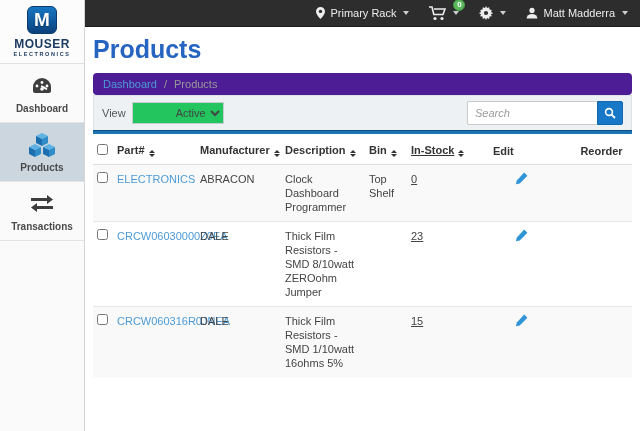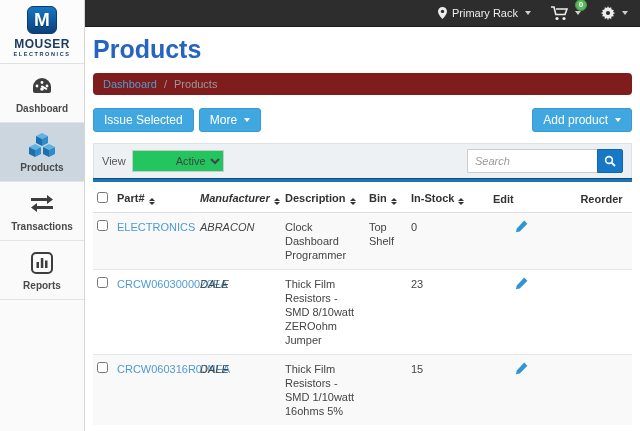--- a/index.html
+++ b/index.html
@@ -31,21 +31,21 @@
   .caret { width:0; height:0; border-left:3.5px solid transparent; border-right:3.5px solid transparent;
     border-top:4px solid #cfcfcf; display:inline-block; margin-left:2px; }
   .cart-wrap { position:relative; }
   .badge { position:absolute; top:-7px; right:-6px; min-width:12px; height:12px; border-radius:7px;
     background:#5cb85c; border:1px solid #449d44; color:#fff; font-size:8px; line-height:10px;
     text-align:center; padding:0 2px; font-weight:bold; }
 
   
   .content { padding:0 8px; flex:1; }
   h1.page-title { font-size:25px; font-weight:bold; color:#2564c0; margin:8px 0 9px; }
-  .breadcrumb { background:#7f1d1d; border-radius:4px; padding:5px 10px; margin-bottom:13px; color:#999; }
+  .breadcrumb { background:#4c1d95; border-radius:4px; padding:5px 10px; color:#999; }
   .breadcrumb a { color:#4d9bd6; text-decoration:none; cursor:pointer; }
   .breadcrumb .sep { margin:0 4px; color:#999; }
 
   .toolbar { display:flex; align-items:center; margin-bottom:11px; }
   .btn { background:#41a7e0; border:1px solid #359bd6; color:#fff; font-size:12px;
     padding:4px 10px; border-radius:3px; cursor:pointer; font-family:inherit; display:inline-flex; align-items:center; gap:5px; }
   .btn + .btn { margin-left:5px; }
   .btn .caret { border-top-color:#fff; }
   .toolbar .spacer { flex:1; }
 
@@ -64,22 +64,22 @@
 
   
   table { width:100%; border-collapse:collapse; table-layout:fixed; margin-top:2px; }
   th { text-align:left; font-size:11px; font-weight:bold; color:#333; padding:6px 4px 7px;
     border-bottom:1px solid #ddd; white-space:nowrap;margin-left:41px; }
   th.col-reorder { text-align:center; }
   td { padding:7px 4px; vertical-align:top; font-size:11px; color:#444; border-top:1px solid #e7e7e7; line-height:14px; }
   tbody tr:nth-child(odd) { background:#f9f9f9; }
   tbody tr:first-child td { border-top:none; }
   td.part a { color:#4d9bd6; text-decoration:none; cursor:pointer; }
-  .col-cb { width:20px; } .col-part { width:83px; } .col-mfr { width:85px;font-style:italic; }
-  .col-desc { width:84px; } .col-bin { width:42px; } .col-stock { width:82px; }
+  .col-cb { width:20px; } .col-part { width:83px; } .col-mfr { width:85px; }
+  .col-desc { width:84px; } .col-bin { width:42px; } .col-stock { width:82px;text-decoration:underline; }
   .col-edit { width:82px; } .col-reorder { width:auto; }
   td.edit { padding-left:26px; }
   .sort { display:inline-flex; flex-direction:column; gap:1px; margin-left:4px; vertical-align:1px; }
   .sort i { width:0; height:0; border-left:3px solid transparent; border-right:3px solid transparent; display:block; }
   .sort .up { border-bottom:3.5px solid #333; }
   .sort .dn { border-top:3.5px solid #333; }
   input[type=checkbox] { width:11px; height:11px; cursor:pointer; }
   .pencil { cursor:pointer; display:inline-block; }
 </style>
 </head>
@@ -130,31 +130,20 @@
     <div class="nav-item">
       <div class="nav-icon">
         <svg width="26" height="18" viewBox="0 0 26 18">
           <path d="M2 5 h16 v-3 l6 4.5 -6 4.5 v-3 H2 z" fill="#3d3d3d" transform="translate(0,-2)"></path>
           <path d="M24 13 h-16 v-3 l-6 4.5 6 4.5 v-3 h16 z" fill="#3d3d3d" transform="translate(0,-2)"></path>
         </svg>
       </div>
       <div class="nav-label">Transactions</div>
     </div>
 
-    <div class="nav-item">
-      <div class="nav-icon">
-        <svg width="22" height="22" viewBox="0 0 22 22">
-          <rect x="1" y="1" width="20" height="20" rx="4" fill="none" stroke="#3d3d3d" stroke-width="2"></rect>
-          <rect x="5.5" y="10" width="2.5" height="6" fill="#3d3d3d"></rect>
-          <rect x="9.8" y="6" width="2.5" height="10" fill="#3d3d3d"></rect>
-          <rect x="14" y="8.5" width="2.5" height="7.5" fill="#3d3d3d"></rect>
-        </svg>
-      </div>
-      <div class="nav-label">Reports</div>
-    </div>
   </div>
 
   <div class="main">
     <div class="topbar">
       <div class="tb-item">
         <svg width="9" height="12" viewBox="0 0 9 12">
           <path d="M4.5 0 a4.5 4.5 0 0 1 4.5 4.5 c0 3 -4.5 7.5 -4.5 7.5 s-4.5 -4.5 -4.5 -7.5 A4.5 4.5 0 0 1 4.5 0 z" fill="#ededed"></path>
           <circle cx="4.5" cy="4.4" r="1.7" fill="#2d2d2d"></circle>
         </svg>
         <span>Primary Rack</span>
@@ -172,45 +161,39 @@
       </div>
 
       <div class="tb-item">
         <svg width="14" height="14" viewBox="0 0 14 14">
           <path d="M7 0 l1 2.1 2.2-.8 .3 2.3 2.3 .3 -.8 2.2 2.1 1 -2.1 1 .8 2.2 -2.3 .3 -.3 2.3 -2.2 -.8 -1 2.1 -1 -2.1 -2.2 .8 -.3 -2.3 -2.3 -.3 .8 -2.2 -2.1 -1 2.1 -1 -.8 -2.2 2.3 -.3 .3 -2.3 2.2 .8 z" fill="#ededed"></path>
           <circle cx="7" cy="7" r="2.1" fill="#2d2d2d"></circle>
         </svg>
         <span class="caret"></span>
       </div>
 
+      <div class="tb-item">
+        <svg width="12" height="12" viewBox="0 0 12 12">
+          <circle cx="6" cy="3.4" r="2.6" fill="#ededed"></circle>
+          <path d="M0.6 11.5 a5.4 4.6 0 0 1 10.8 0 z" fill="#ededed"></path>
+        </svg>
+        <span>Matt Madderra</span>
+        <span class="caret"></span>
+      </div>
     </div>
 
     <div class="content">
       <h1 class="page-title">Products</h1>
 
       <div class="breadcrumb">
         <a>Dashboard</a>
         <span class="sep">/</span>
         <span>Products</span>
       </div>
 
-      <div class="toolbar">
-        <button class="btn">
-          <span>Issue Selected</span>
-        </button>
-        <button class="btn">
-          <span>More</span>
-          <span class="caret"></span>
-        </button>
-        <span class="spacer"></span>
-        <button class="btn">
-          <span>Add product</span>
-          <span class="caret"></span>
-        </button>
-      </div>
 
       <div class="filter-panel">
         <span class="view-label">View</span>
         <select class="view-select" id="view-select"><option>Active</option></select>
         <div class="search-group">
           <input class="search-input" type="text" placeholder="Search" style="">
           <button class="search-btn">
             <svg width="12" height="12" viewBox="0 0 12 12">
               <circle cx="5" cy="5" r="3.4" fill="none" stroke="#fff" stroke-width="1.6"></circle>
               <line x1="7.6" y1="7.6" x2="11" y2="11" stroke="#fff" stroke-width="1.8"></line>

